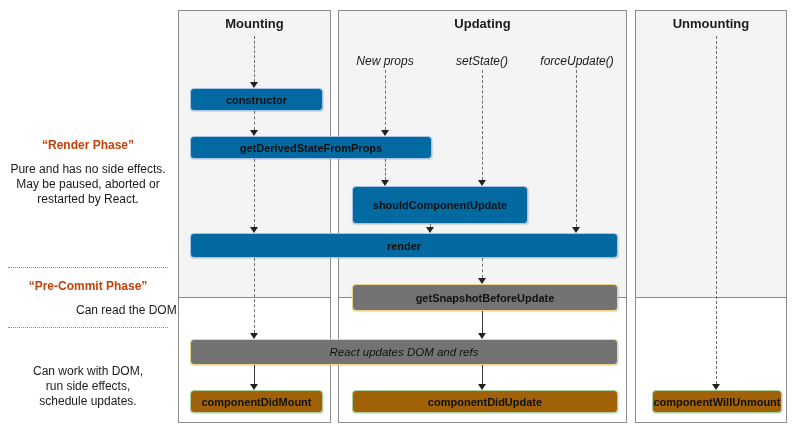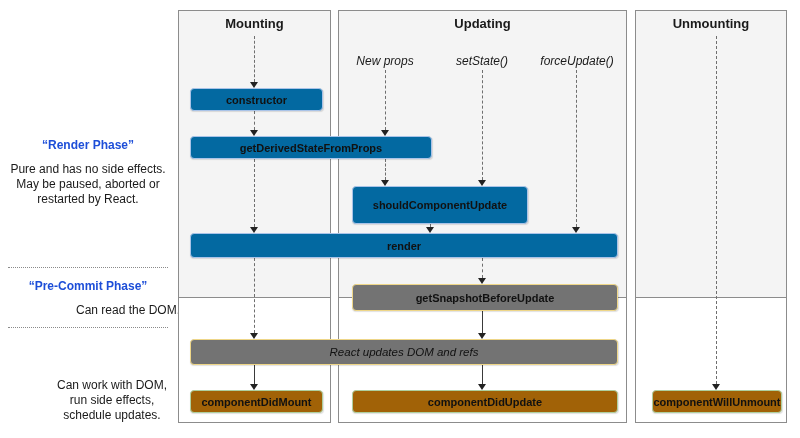--- a/index.html
+++ b/index.html
@@ -16,21 +16,21 @@
 
   
   .box{position:absolute;box-sizing:border-box;border-radius:4px;display:flex;align-items:center;justify-content:center;
        font-size:11px;font-weight:bold;color:#111;box-shadow:0.5px 1px 1px rgba(0,0,0,0.12);}
   .box.blue  {background:#0369a1;border:1px solid #a9c3e8;}
   .box.yellow{background:#737373;border:1px solid #eed688;}
   .box.green {background:#a16207;border:1px solid #aecf9e;}
   .box.italic{font-style:italic;font-weight:normal;font-size:11.5px;}
 
   
-  .phase-title{position:absolute;left:0;width:176px;text-align:center;font-size:12px;font-weight:bold;color:#1d4ed8;}
+  .phase-title{position:absolute;left:0;width:176px;text-align:center;font-size:12px;font-weight:bold;color:#c2410c;}
   .phase-desc{position:absolute;left:0;width:176px;text-align:center;font-size:12px;line-height:1.25;color:#1a1a1a;white-space:pre-line;}
   .phase-divider{position:absolute;left:8px;width:160px;height:0;border-top:1px dotted #8a8a8a;}
 
   
   .vdash{position:absolute;width:0;border-left:1px dashed #6e6e6e;}
   .vsolid{position:absolute;width:0;border-left:1px solid #3a3a3a;}
   .ahead{position:absolute;width:0;height:0;border-left:4px solid transparent;border-right:4px solid transparent;border-top:6px solid #222;}
   .branch-arrow{position:absolute;width:0;height:0;border-top:4px solid transparent;border-bottom:4px solid transparent;border-left:6px solid #222;}
   .halt-x{position:absolute;font-size:13px;font-weight:bold;color:#d51c1c;line-height:1;}
 </style>
@@ -40,21 +40,21 @@
 <div id="stage">
 
   <div class="phase-title" style="top:138px;">“Render Phase”</div>
   <div class="phase-desc" style="top:162px;">Pure and has no side effects.
 May be paused, aborted or
 restarted by React.</div>
   <div class="phase-divider" style="top:267px;"></div>
   <div class="phase-title" style="top:279px;">“Pre-Commit Phase”</div>
   <div class="phase-desc" style="top:303px;padding-left:40px;">Can read the DOM.</div>
   <div class="phase-divider" style="top:327px;"></div>
-  <div class="phase-desc" style="top:378px;padding-left:24px;">Can work with DOM,
+  <div class="phase-desc" style="top:364px;">Can work with DOM,
 run side effects,
 schedule updates.</div>
 
   <div class="col-top" style="left:178px;top:10px;width:153px;height:288px;"></div>
   <div class="col-bot" style="left:178px;top:297px;width:153px;height:126px;"></div>
   <div class="col-top" style="left:338px;top:10px;width:289px;height:288px;"></div>
   <div class="col-bot" style="left:338px;top:297px;width:289px;height:126px;"></div>
   <div class="col-top" style="left:635px;top:10px;width:152px;height:288px;"></div>
   <div class="col-bot" style="left:635px;top:297px;width:152px;height:126px;"></div>
 

